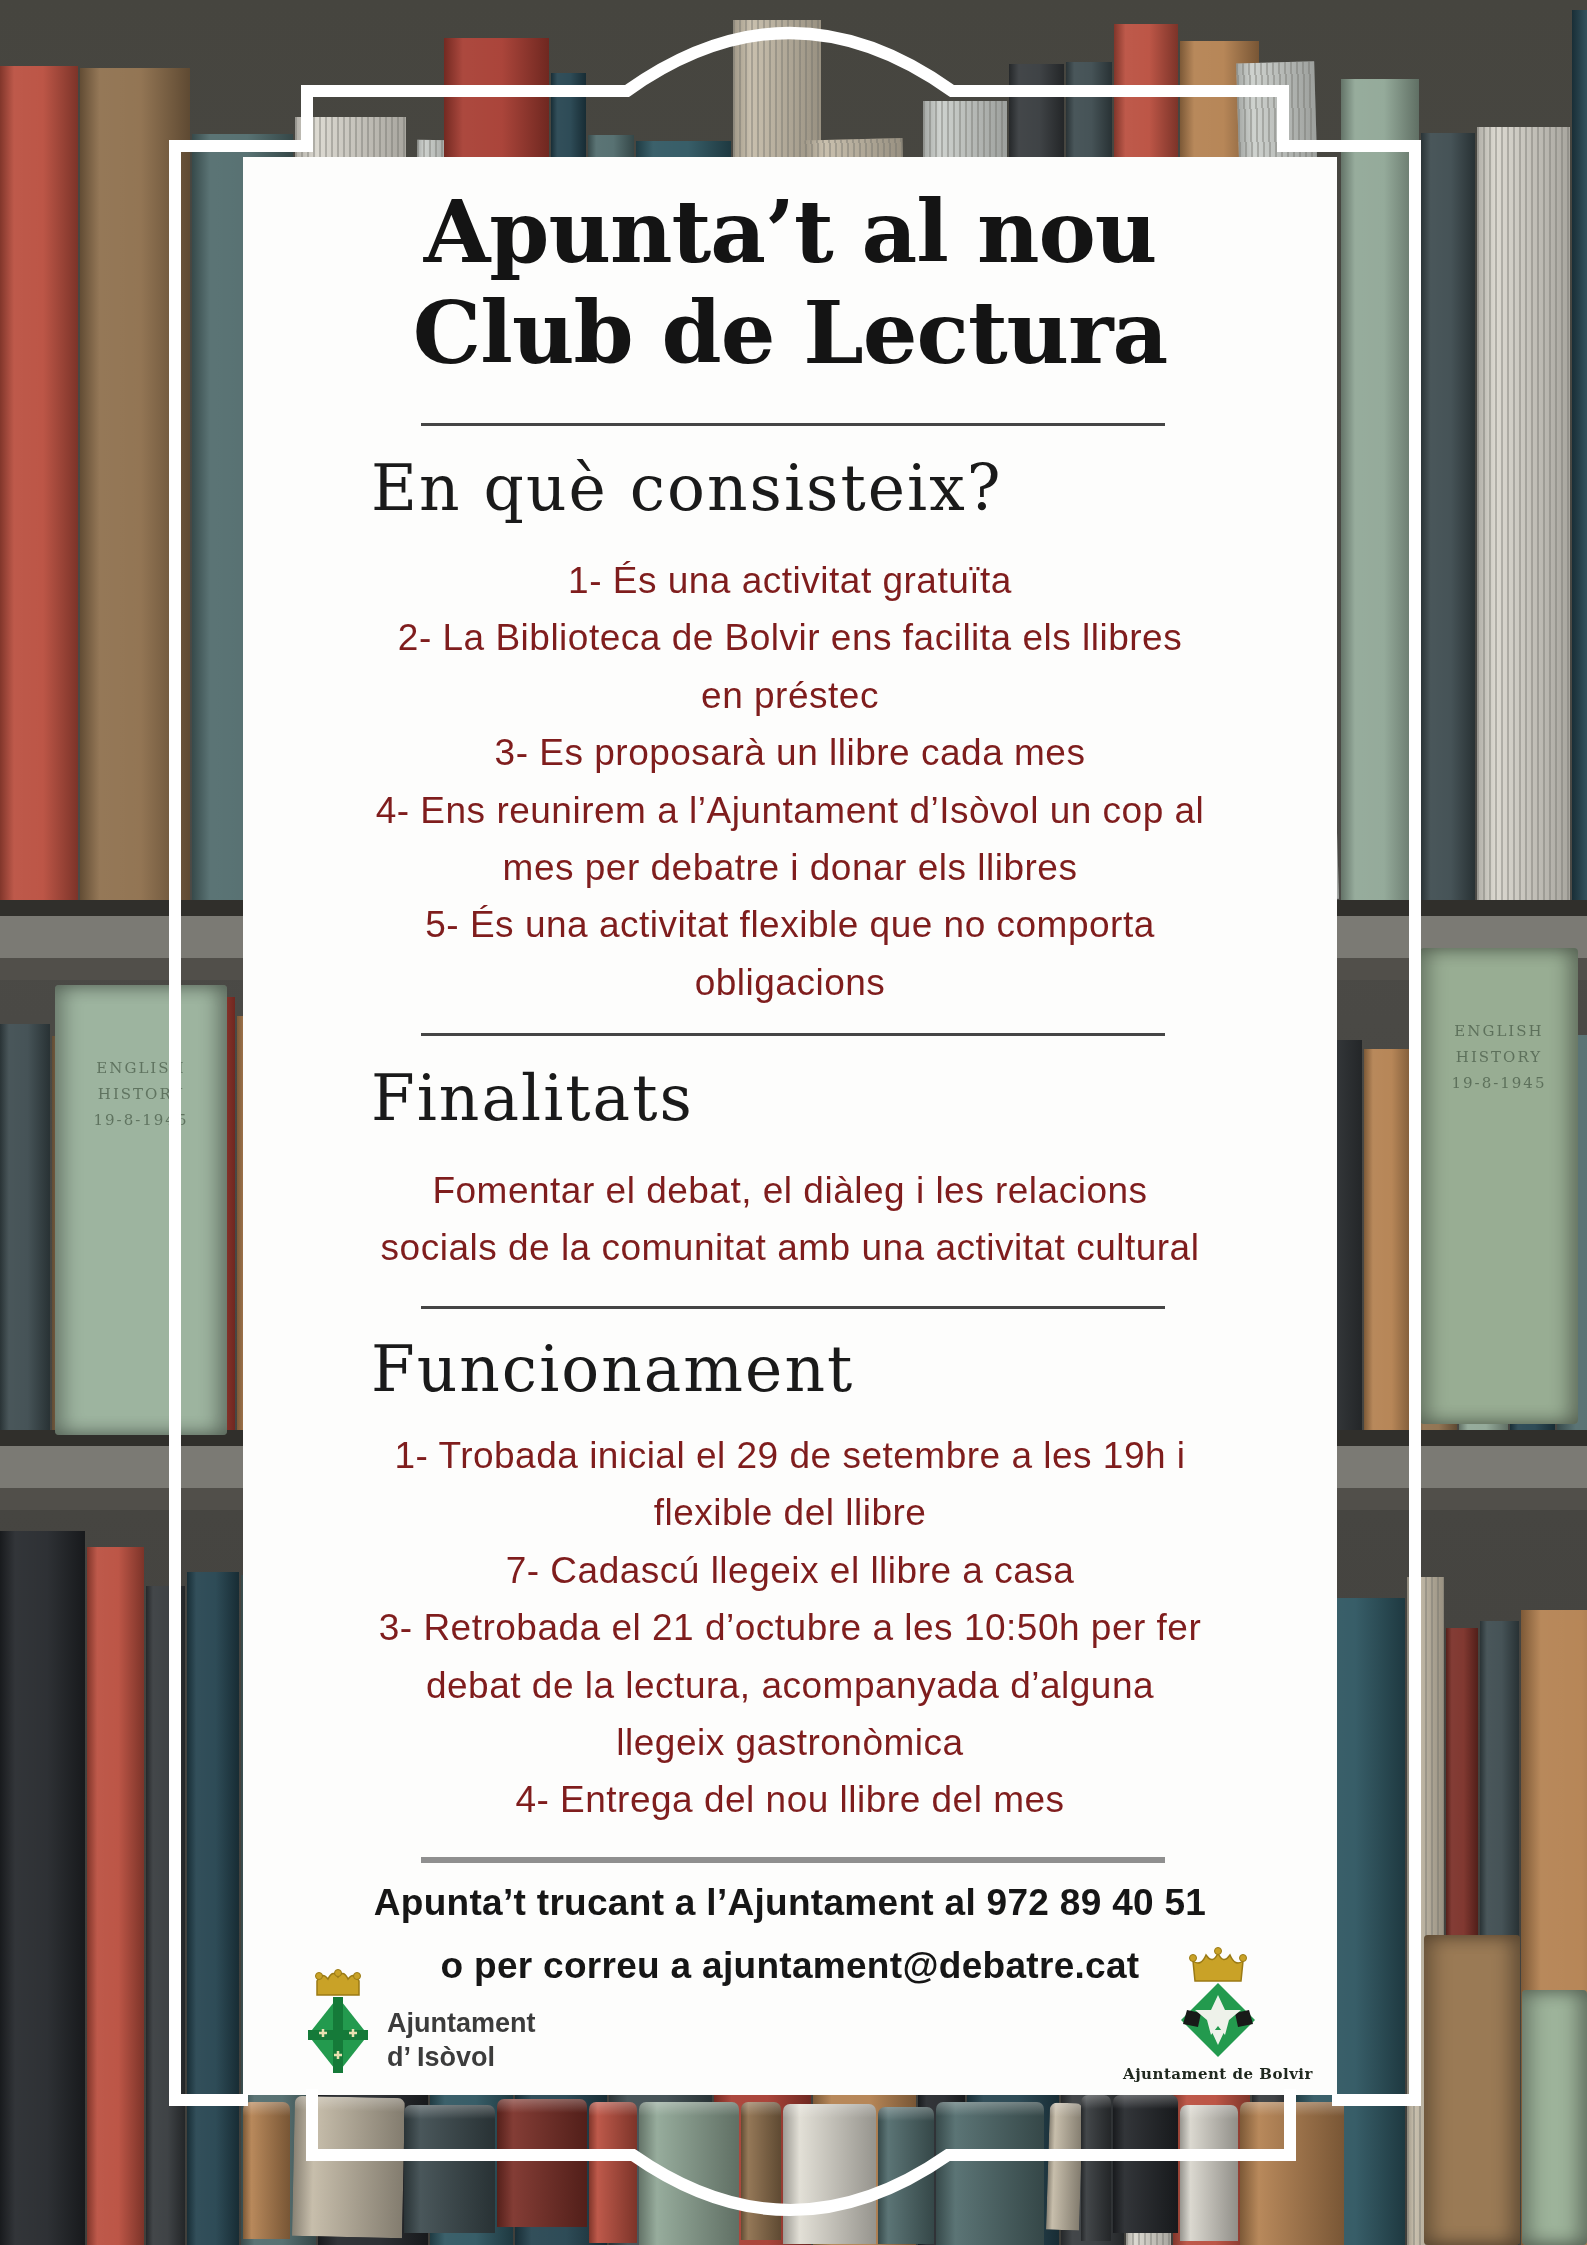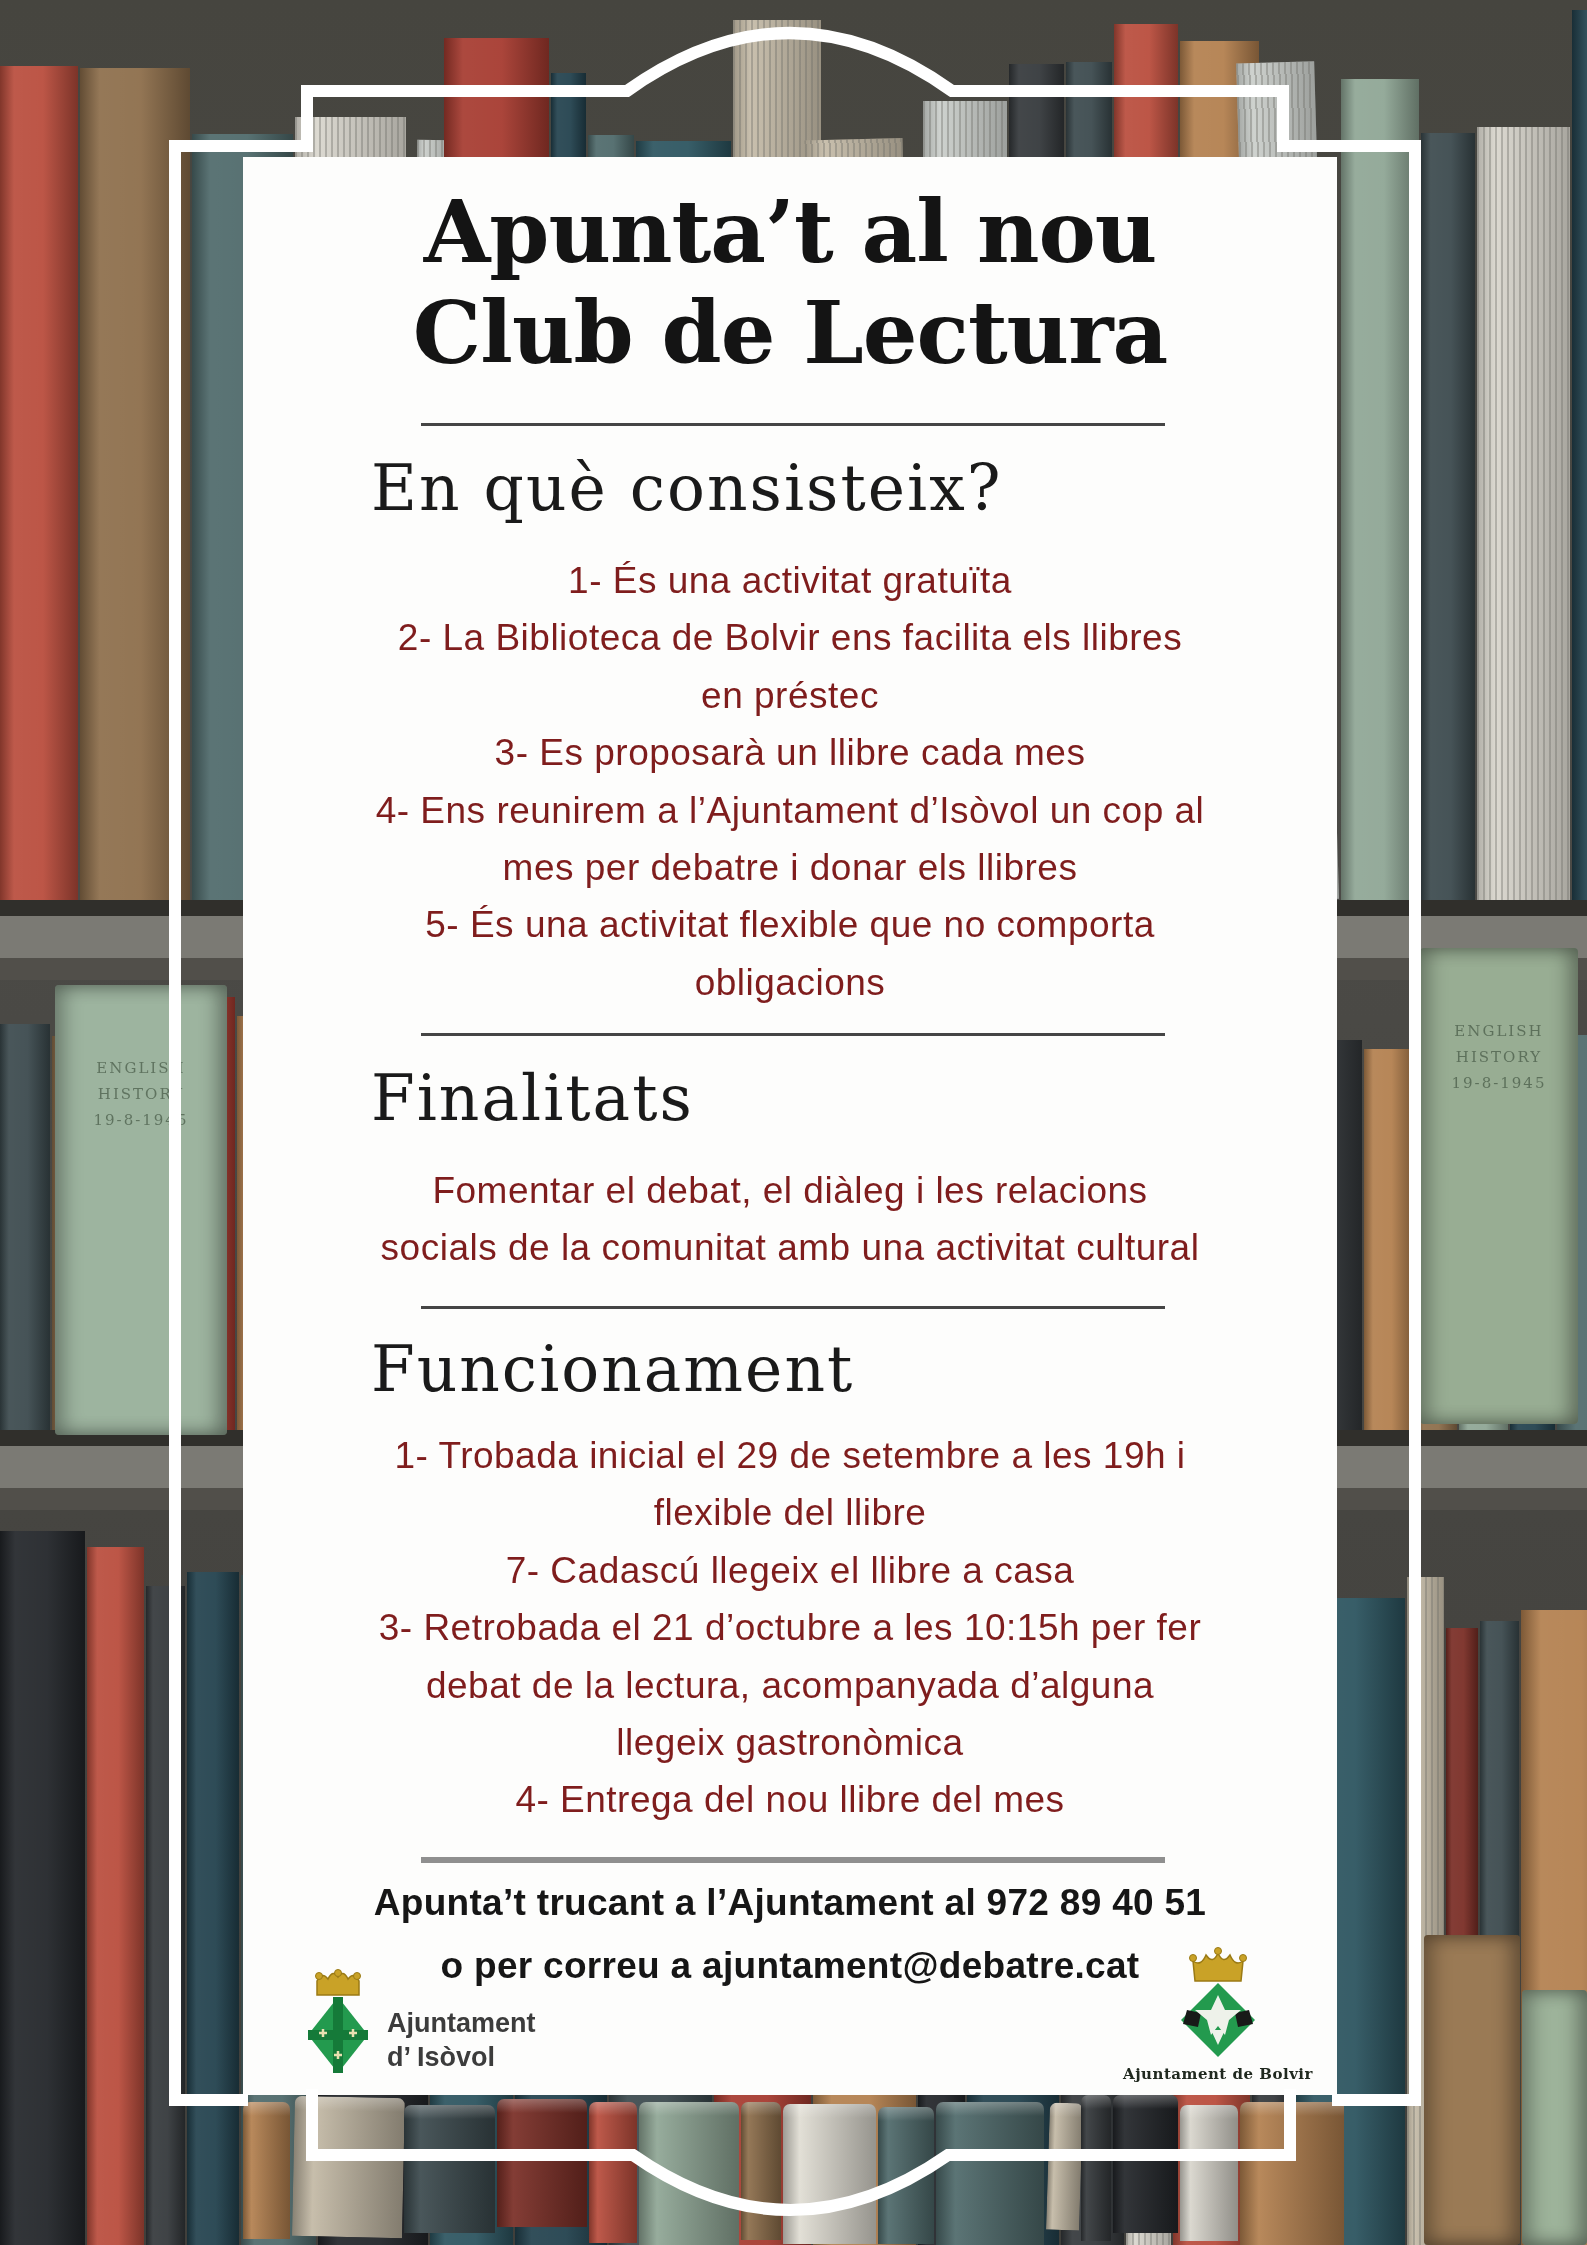--- a/index.html
+++ b/index.html
@@ -200,21 +200,21 @@
     </div>
 
     <div class="divider" style="top:1149px"></div>
 
     <div class="abs h2" style="top:1176px">Funcionament</div>
 
     <div class="abs body-lines" style="top:1270px">
       <div>1- Trobada inicial el 29 de setembre a les 19h i</div>
       <div>flexible del llibre</div>
       <div>7- Cadascú llegeix el llibre a casa</div>
-      <div>3- Retrobada el 21 d’octubre a les 10:15h per fer</div>
+      <div>3- Retrobada el 21 d’octubre a les 10:50h per fer</div>
       <div>debat de la lectura, acompanyada d’alguna</div>
       <div>llegeix gastronòmica</div>
       <div>4- Entrega del nou llibre del mes</div>
     </div>
 
     <div class="divider strong" style="top:1700px"></div>
 
     <div class="abs contact" style="top:1725px">Apunta’t trucant a l’Ajuntament al 972 89 40 51</div>
     <div class="abs contact" style="top:1788px">o per correu a ajuntament@debatre.cat</div>
 

